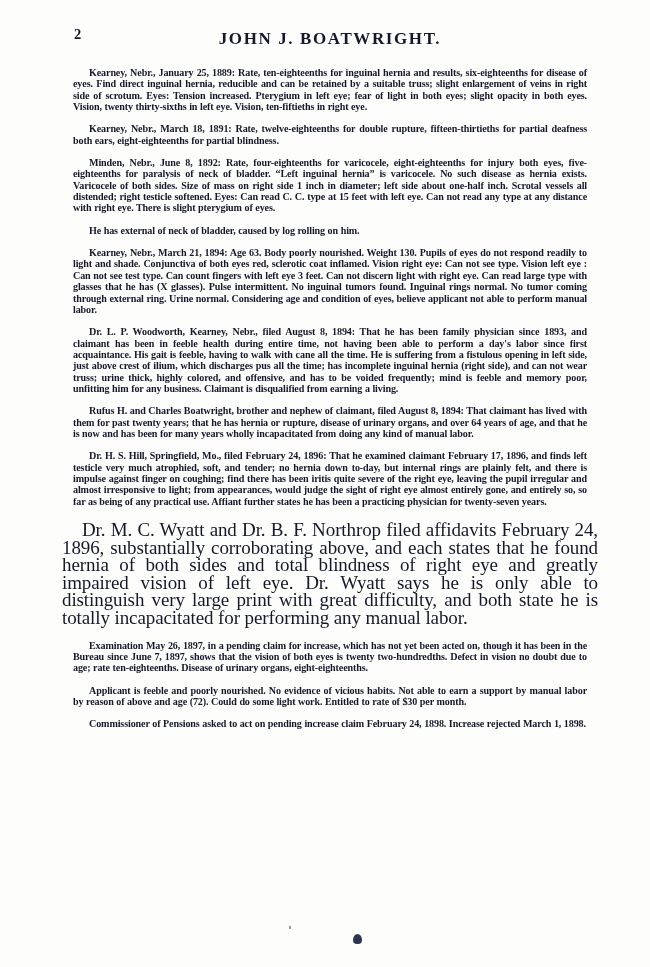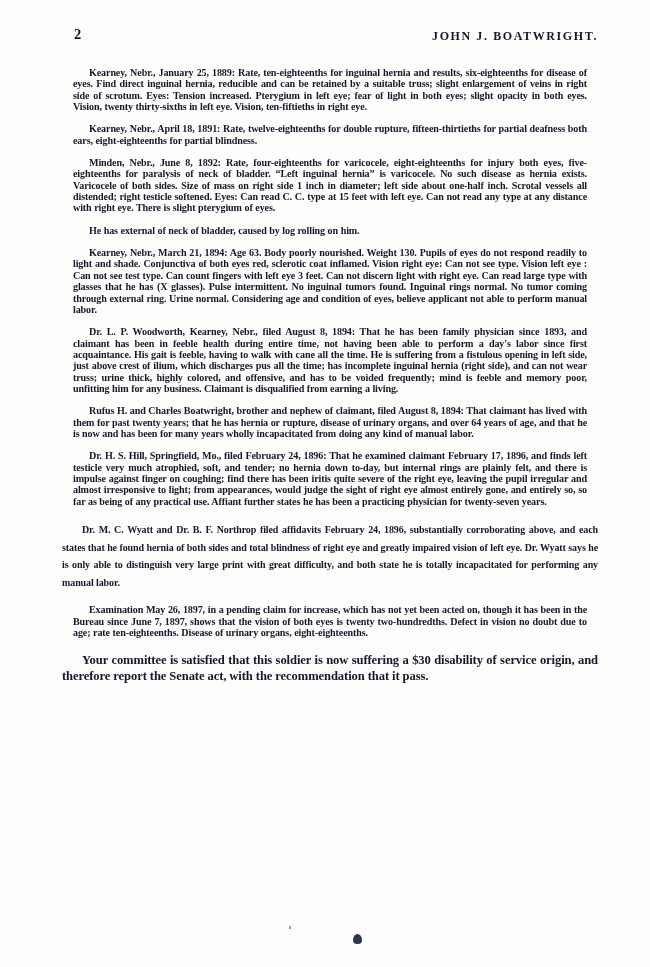--- a/index.html
+++ b/index.html
@@ -30,45 +30,44 @@
   }
   .folio {
     position: absolute;
     left: 12px;
     top: 0;
     font-size: 14.5px;
     font-weight: bold;
     letter-spacing: .3px;
   }
   .runtitle {
-    text-align: right;
-    font-size: 12px;
+    text-align: center;
+    font-size: 17px;
     font-weight: bold;
     letter-spacing: 1.6px;
     padding-top: 3px;
   }
   
   .small {
     font-size: 10.1px;
     line-height: 11.35px;
     text-align: justify;
     text-indent: 16px;
     font-weight: bold;
     letter-spacing: -0.12px;
     margin: 11px;
     word-spacing: .2px;
   }
   .large {
-    font-size: 10px;
+    font-size: 19px;
     line-height: 17.6px;
     text-align: justify;
     text-indent: 20px;
     margin: 14px 0 13px 0;
     letter-spacing: -0.1px;
-    font-weight: bold;
   }
   .final {
     font-size: 12.6px;
     line-height: 15.6px;
     text-align: justify;
     text-indent: 20px;
     font-weight: bold;
     margin: 15px 0 0 0;
     letter-spacing: -0.1px;
   }
@@ -97,28 +96,29 @@
 
 <div class="page">
 
   <div class="runhead">
     <div class="folio">2</div>
     <div class="runtitle">JOHN J. BOATWRIGHT.</div>
   </div>
 
   <div>
     <p class="small">Kearney, Nebr., January 25, 1889: Rate, ten-eighteenths for inguinal hernia and results, six-eighteenths for disease of eyes. Find direct inguinal hernia, reducible and can be retained by a suitable truss; slight enlargement of veins in right side of scrotum. Eyes: Tension increased. Pterygium in left eye; fear of light in both eyes; slight opacity in both eyes. Vision, twenty thirty-sixths in left eye. Vision, ten-fiftieths in right eye.</p>
-    <p class="small">Kearney, Nebr., April 18, 1891: Rate, twelve-eighteenths for double rupture, fifteen-thirtieths for partial deafness both ears, eight-eighteenths for partial blindness.</p>
+    <p class="small">Kearney, Nebr., March 18, 1891: Rate, twelve-eighteenths for double rupture, fifteen-thirtieths for partial deafness both ears, eight-eighteenths for partial blindness.</p>
     <p class="small">Minden, Nebr., June 8, 1892: Rate, four-eighteenths for varicocele, eight-eighteenths for injury both eyes, five-eighteenths for paralysis of neck of bladder. “Left inguinal hernia” is varicocele. No such disease as hernia exists. Varicocele of both sides. Size of mass on right side 1 inch in diameter; left side about one-half inch. Scrotal vessels all distended; right testicle softened. Eyes: Can read C. C. type at 15 feet with left eye. Can not read any type at any distance with right eye. There is slight pterygium of eyes.</p>
     <p class="small">He has external of neck of bladder, caused by log rolling on him.</p>
     <p class="small">Kearney, Nebr., March 21, 1894: Age 63. Body poorly nourished. Weight 130. Pupils of eyes do not respond readily to light and shade. Conjunctiva of both eyes red, sclerotic coat inflamed. Vision right eye: Can not see type. Vision left eye : Can not see test type. Can count fingers with left eye 3 feet. Can not discern light with right eye. Can read large type with glasses that he has (X glasses). Pulse intermittent. No inguinal tumors found. Inguinal rings normal. No tumor coming through external ring. Urine normal. Considering age and condition of eyes, believe applicant not able to perform manual labor.</p>
     <p class="small">Dr. L. P. Woodworth, Kearney, Nebr., filed August 8, 1894: That he has been family physician since 1893, and claimant has been in feeble health during entire time, not having been able to perform a day's labor since first acquaintance. His gait is feeble, having to walk with cane all the time. He is suffering from a fistulous opening in left side, just above crest of ilium, which discharges pus all the time; has incomplete inguinal hernia (right side), and can not wear truss; urine thick, highly colored, and offensive, and has to be voided frequently; mind is feeble and memory poor, unfitting him for any business. Claimant is disqualified from earning a living.</p>
     <p class="small">Rufus H. and Charles Boatwright, brother and nephew of claimant, filed August 8, 1894: That claimant has lived with them for past twenty years; that he has hernia or rupture, disease of urinary organs, and over 64 years of age, and that he is now and has been for many years wholly incapacitated from doing any kind of manual labor.</p>
     <p class="small">Dr. H. S. Hill, Springfield, Mo., filed February 24, 1896: That he examined claimant February 17, 1896, and finds left testicle very much atrophied, soft, and tender; no hernia down to-day, but internal rings are plainly felt, and there is impulse against finger on coughing; find there has been iritis quite severe of the right eye, leaving the pupil irregular and almost irresponsive to light; from appearances, would judge the sight of right eye almost entirely gone, and entirely so, so far as being of any practical use. Affiant further states he has been a practicing physician for twenty-seven years.</p>
     <p class="large">Dr. M. C. Wyatt and Dr. B. F. Northrop filed affidavits February 24, 1896, substantially corroborating above, and each states that he found hernia of both sides and total blindness of right eye and greatly impaired vision of left eye. Dr. Wyatt says he is only able to distinguish very large print with great difficulty, and both state he is totally incapacitated for performing any manual labor.</p>
     <p class="small">Examination May 26, 1897, in a pending claim for increase, which has not yet been acted on, though it has been in the Bureau since June 7, 1897, shows that the vision of both eyes is twenty two-hundredths. Defect in vision no doubt due to age; rate ten-eighteenths. Disease of urinary organs, eight-eighteenths.</p>
-    <p class="final">Your committee is satisfied that this soldier is now suffering a $30 disability of service origin, and therefore report the Senate act, with the recommendation that it pass.</p>
+    <p class="small">Applicant is feeble and poorly nourished. No evidence of vicious habits. Not able to earn a support by manual labor by reason of above and age (72). Could do some light work. Entitled to rate of $30 per month.</p>
+    <p class="small">Commissioner of Pensions asked to act on pending increase claim February 24, 1898. Increase rejected March 1, 1898.</p>
   </div>
 
   <div class="speck"></div>
   <div class="blot"></div>
 
 </div>
 
 </body></html>

